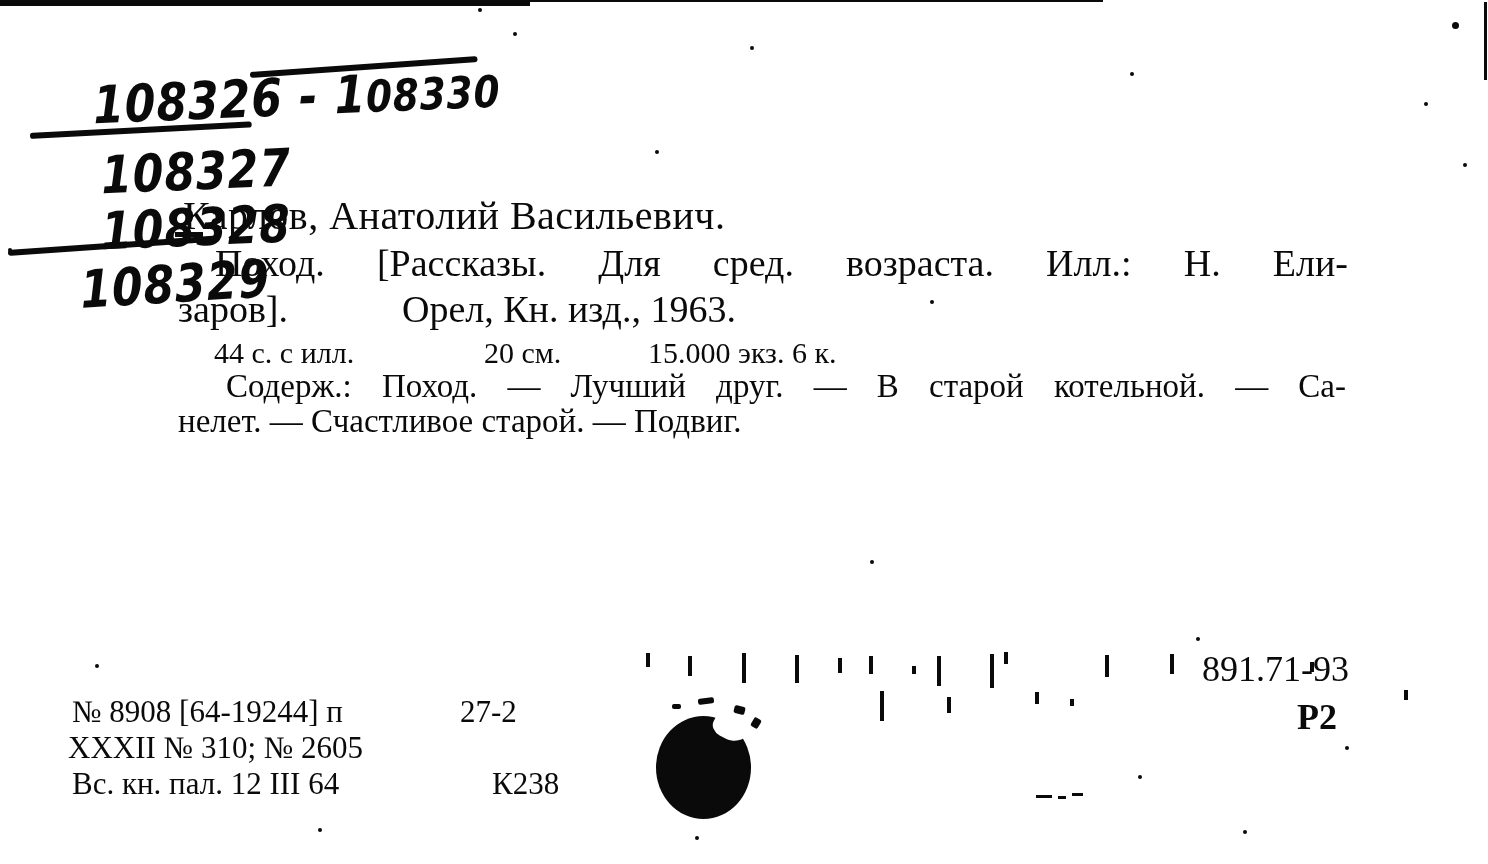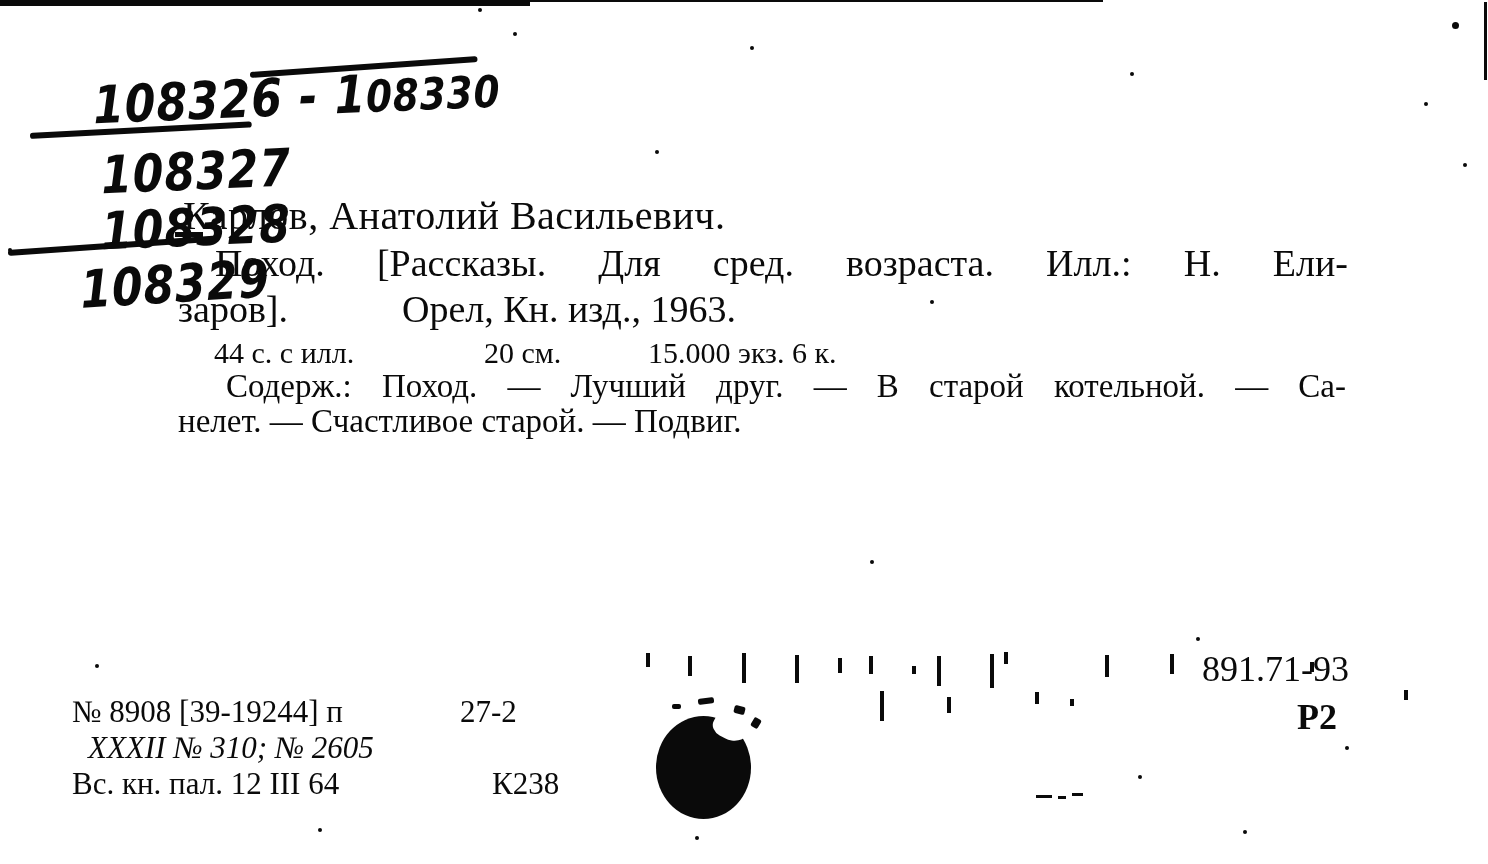--- a/index.html
+++ b/index.html
@@ -97,23 +97,23 @@
   <div class="abs typed stats" style="left:214px; top:336px;">44 с. с илл.</div>
   <div class="abs typed stats" style="left:484px; top:336px;">20 см.</div>
   <div class="abs typed stats" style="left:648px; top:336px;">15.000 экз. 6 к.</div>
 
   <div class="abs typed contents justified" style="left:226px; top:368px; width:1120px;">Содерж.: Поход. — Лучший друг. — В старой котельной. — Са-</div>
   <div class="abs typed contents" style="left:178px; top:403px;">нелет. — Счастливое старой. — Подвиг.</div>
 
   <div class="abs typed class-index" style="left:1202px; top:648px;">891.71-93</div>
   <div class="abs typed genre" style="left:1297px; top:685px;margin-top:11px;">Р2</div>
 
-  <div class="abs typed footer-line" style="left:72px; top:694px;">№ 8908 [39-19244] п</div>
+  <div class="abs typed footer-line" style="left:72px; top:694px;">№ 8908 [64-19244] п</div>
   <div class="abs typed footer-line" style="left:460px; top:694px;">27-2</div>
-  <div class="abs typed footer-line" style="left:88px; top:730px;font-style:italic;">XXXII № 310; № 2605</div>
+  <div class="abs typed footer-line" style="left:68px; top:730px;">XXXII № 310; № 2605</div>
   <div class="abs typed footer-line" style="left:72px; top:766px;">Вс. кн. пал. 12 III 64</div>
   <div class="abs typed footer-line" style="left:492px; top:766px;">К238</div>
 
   <div class="blot">
     <div class="blot-notch"></div>
   </div>
   <div class="blot-speck" style="left:698px; top:698px; width:16px; height:6px; transform: rotate(-8deg);"></div>
   <div class="blot-speck" style="left:672px; top:704px; width:9px; height:5px;"></div>
   <div class="blot-speck" style="left:734px; top:706px; width:11px; height:8px; transform: rotate(14deg);"></div>
   <div class="blot-speck" style="left:752px; top:718px; width:8px; height:10px; transform: rotate(30deg);"></div>

